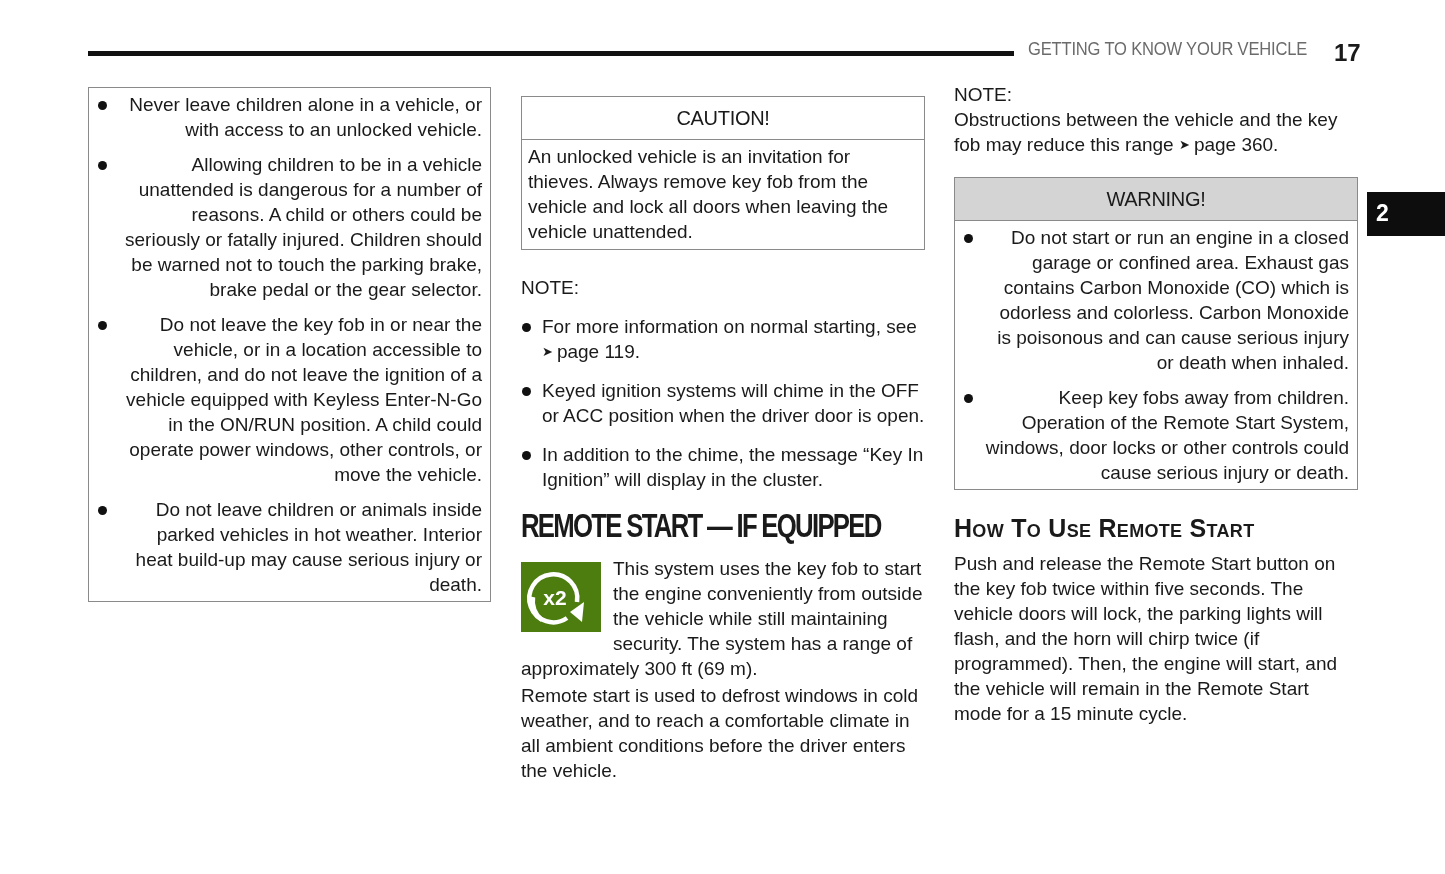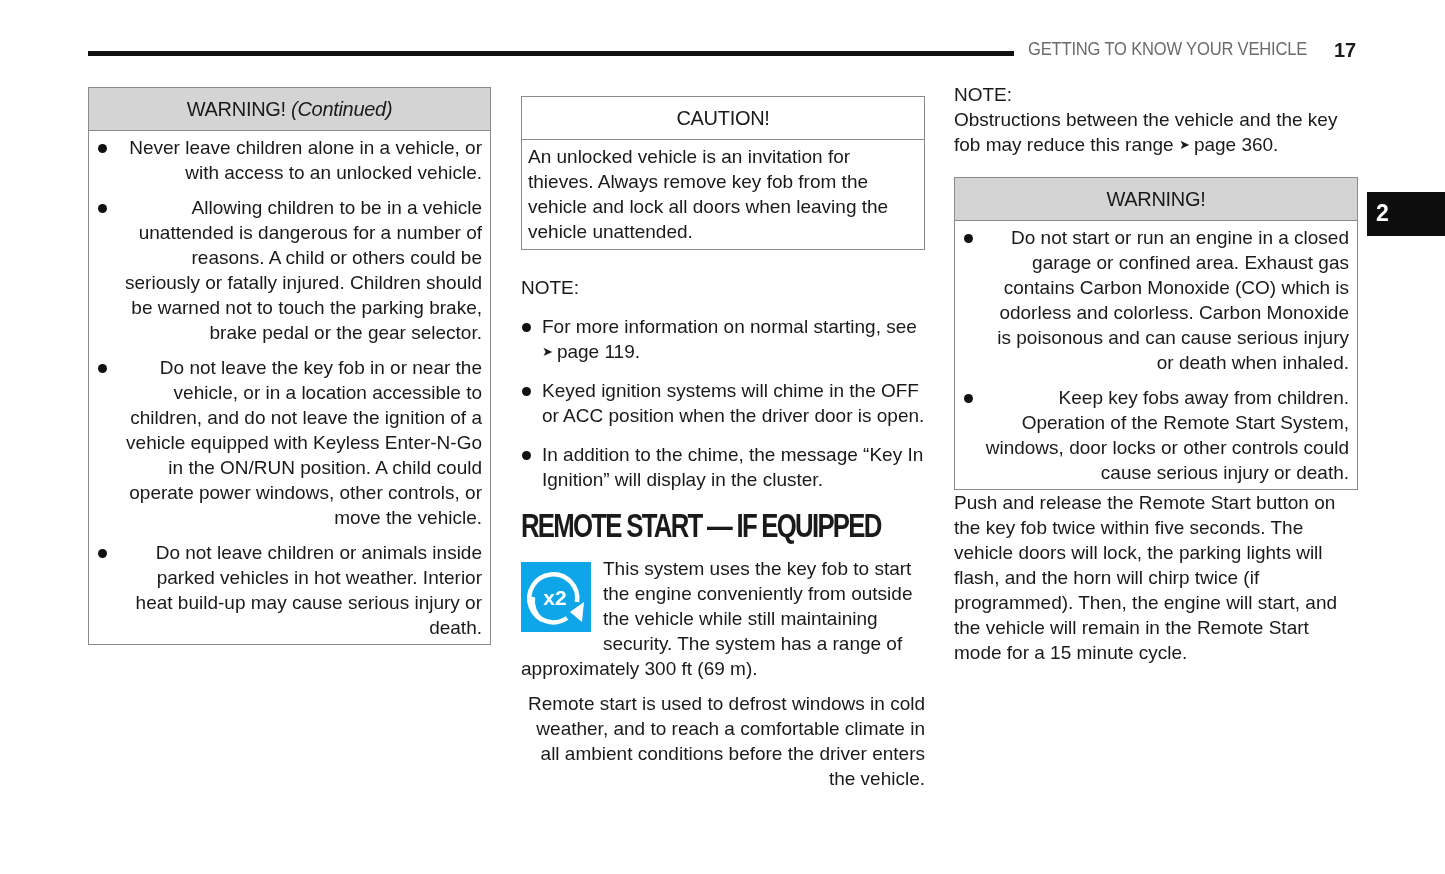--- a/index.html
+++ b/index.html
@@ -1,21 +1,21 @@
 <!DOCTYPE html>
 <html><head>
 <meta charset="utf-8">
 <style>
   * { box-sizing: border-box; margin: 0; padding: 0; }
   html, body { width: 1445px; height: 874px; background: #ffffff; overflow: hidden; }
   body { position: relative; font-family: "Liberation Sans", sans-serif; color: #1a1a1a; }
 
   .header-rule { position: absolute; left: 88px; top: 51px; width: 926px; height: 5px; background: #111; }
   .header-title { position: absolute; left: 1028px; top: 39px; font-family: "Liberation Sans", sans-serif; font-size: 18px; color: #6b6b6b; letter-spacing: -0.2px; transform: scaleX(0.92); transform-origin: left; }
-  .page-num { position: absolute; left: 1334px; top: 39px; font-size: 20px; font-weight: bold; color: #1a1a1a; }
+  .page-num { position: absolute; left: 1334px; top: 39px; font-size: 24px; font-weight: bold; color: #1a1a1a; }
 
   .chapter-tab { position: absolute; left: 1367px; top: 192px; width: 78px; height: 44px; background: #0d0d0d; color: #fff; font-weight: bold; font-size: 23px; padding: 8px 0 0 9px; }
 
   .col { position: absolute; font-size: 19px; line-height: 25px; }
   .col-left { left: 88px; top: 87px; width: 403px; }
   .col-mid { left: 521px; top: 96px; width: 404px; }
   .col-right { left: 954px; top: 82px; width: 404px; }
 
   .box { border: 1.5px solid #8a8a8a; }
   .box-head { text-align: center; font-size: 20px; padding: 9px 0 8px; border-bottom: 1.5px solid #8a8a8a; letter-spacing: -0.3px; }
@@ -32,40 +32,36 @@
   .caution-text { padding: 4px 6px 5px 6px; }
 
   .note-label { margin-top: 25px; margin-bottom: 14px; }
   .col-mid ul.bullets li { margin-bottom: 14px; margin-top: 14px; }
 
   .arrow { display: inline-block; font-size: 13px; vertical-align: 2px; margin-right: 4px; }
 
   .section-title { font-family: "Liberation Sans", sans-serif; font-weight: bold; font-size: 33px; letter-spacing: -2.2px; transform: scaleX(0.78); transform-origin: left; white-space: nowrap; margin-top: 14px; margin-bottom: 10px; line-height: 40px; }
 
   .intro-wrap { position: relative; }
-  .rs-icon { float: left; width: 70px; height: 70px; background: #0ea5e9; margin: 6px 12px 0 0; }
-  .para { margin-top: 10px; text-align: right; }
+  .rs-icon { float: left; width: 80px; height: 70px; background: #4d7c0f; margin: 6px 12px 0 0; }
+  .para { margin-top: 2px; }
 
   .right-note-body { margin-bottom: 20px; }
   .subsection-title { font-weight: bold; font-size: 25px; margin-top: 26px; margin-bottom: 10px; font-variant: small-caps; letter-spacing: 0.3px; }
 </style>
 </head>
 <body>
 
 <div class="header-rule"></div>
 <div class="header-title">GETTING TO KNOW YOUR VEHICLE</div>
 <div class="page-num">17</div>
 <div class="chapter-tab"><span>2</span></div>
 
 <div class="col col-left">
   <div class="box">
-    <div class="box-head gray">
-      <span>WARNING!</span>
-      <span class="cont">(Continued)</span>
-    </div>
     <div class="box-body">
       <ul class="bullets">
         <li>Never leave children alone in a vehicle, or with access to an unlocked vehicle.</li>
         <li>Allowing children to be in a vehicle unattended is dangerous for a number of reasons. A child or others could be seriously or fatally injured. Children should be warned not to touch the parking brake, brake pedal or the gear selector.</li>
         <li>Do not leave the key fob in or near the vehicle, or in a location accessible to children, and do not leave the ignition of a vehicle equipped with Keyless Enter-N-Go in the ON/RUN position. A child could operate power windows, other controls, or move the vehicle.</li>
         <li>Do not leave children or animals inside parked vehicles in hot weather. Interior heat build-up may cause serious injury or death.</li>
       </ul>
     </div>
   </div>
 </div>
@@ -112,14 +108,15 @@
   <div class="box">
     <div class="box-head gray">WARNING!</div>
     <div class="box-body">
       <ul class="bullets">
         <li>Do not start or run an engine in a closed garage or confined area. Exhaust gas contains Carbon Monoxide (CO) which is odorless and colorless. Carbon Monoxide is poisonous and can cause serious injury or death when inhaled.</li>
         <li>Keep key fobs away from children. Operation of the Remote Start System, windows, door locks or other controls could cause serious injury or death.</li>
       </ul>
     </div>
   </div>
 
+  <div class="subsection-title">How To Use Remote Start</div>
   <div>Push and release the Remote Start button on the key fob twice within five seconds. The vehicle doors will lock, the parking lights will flash, and the horn will chirp twice (if programmed). Then, the engine will start, and the vehicle will remain in the Remote Start mode for a 15 minute cycle.</div>
 </div>
 
 </body></html>

